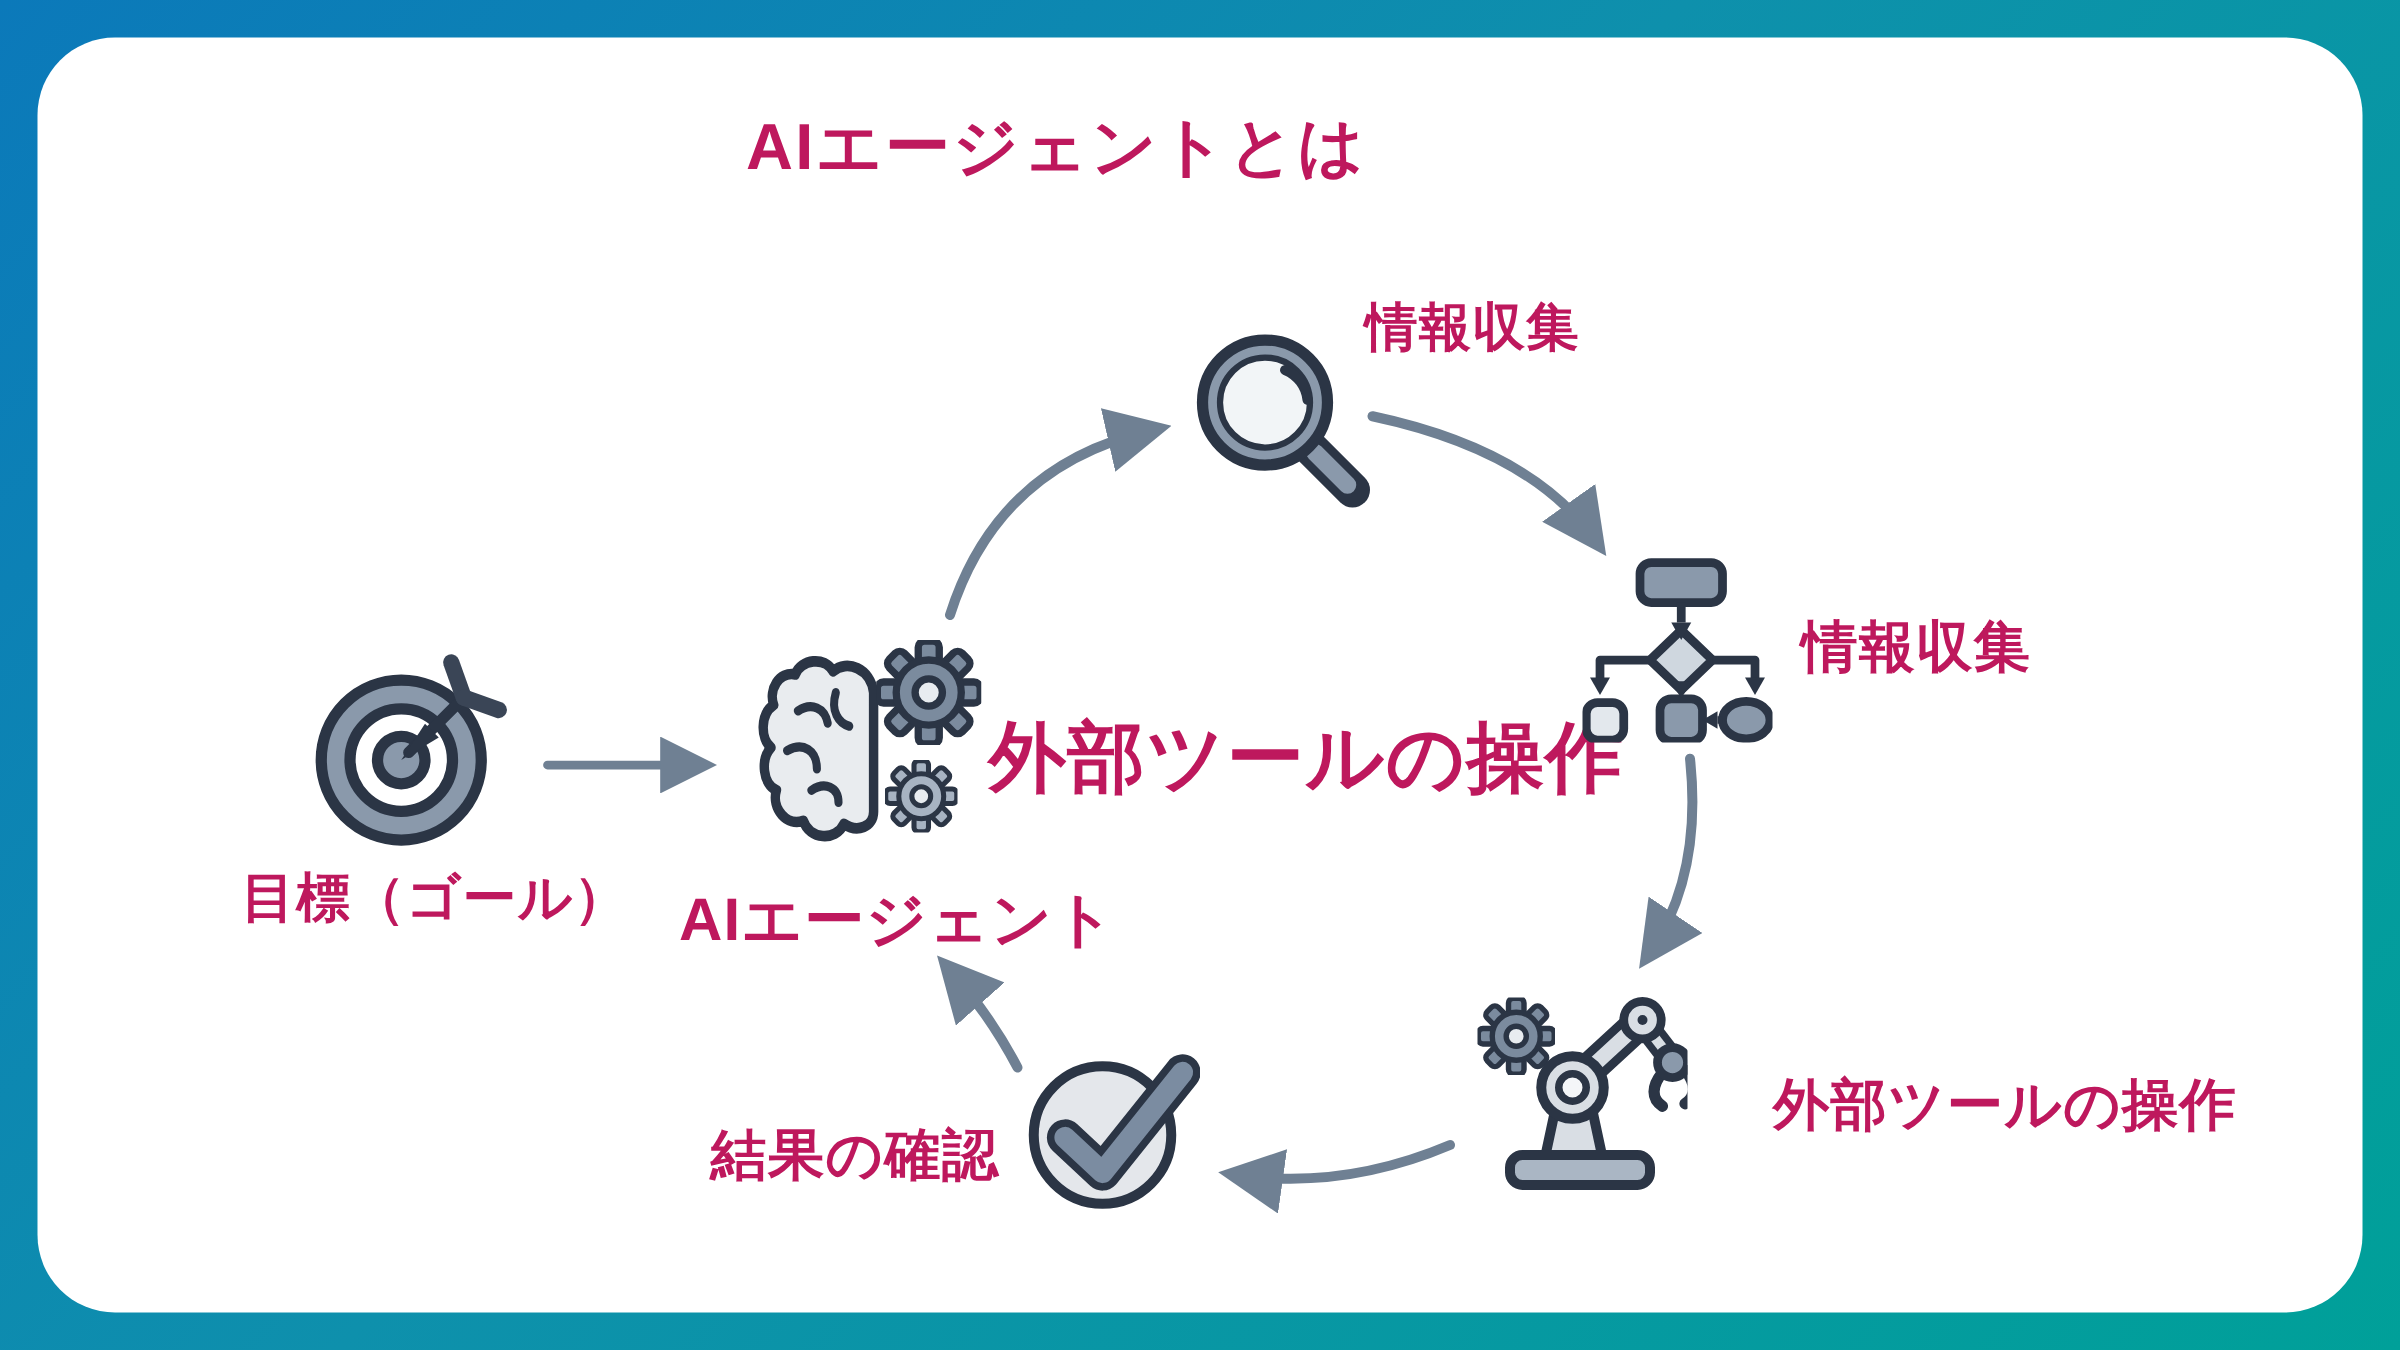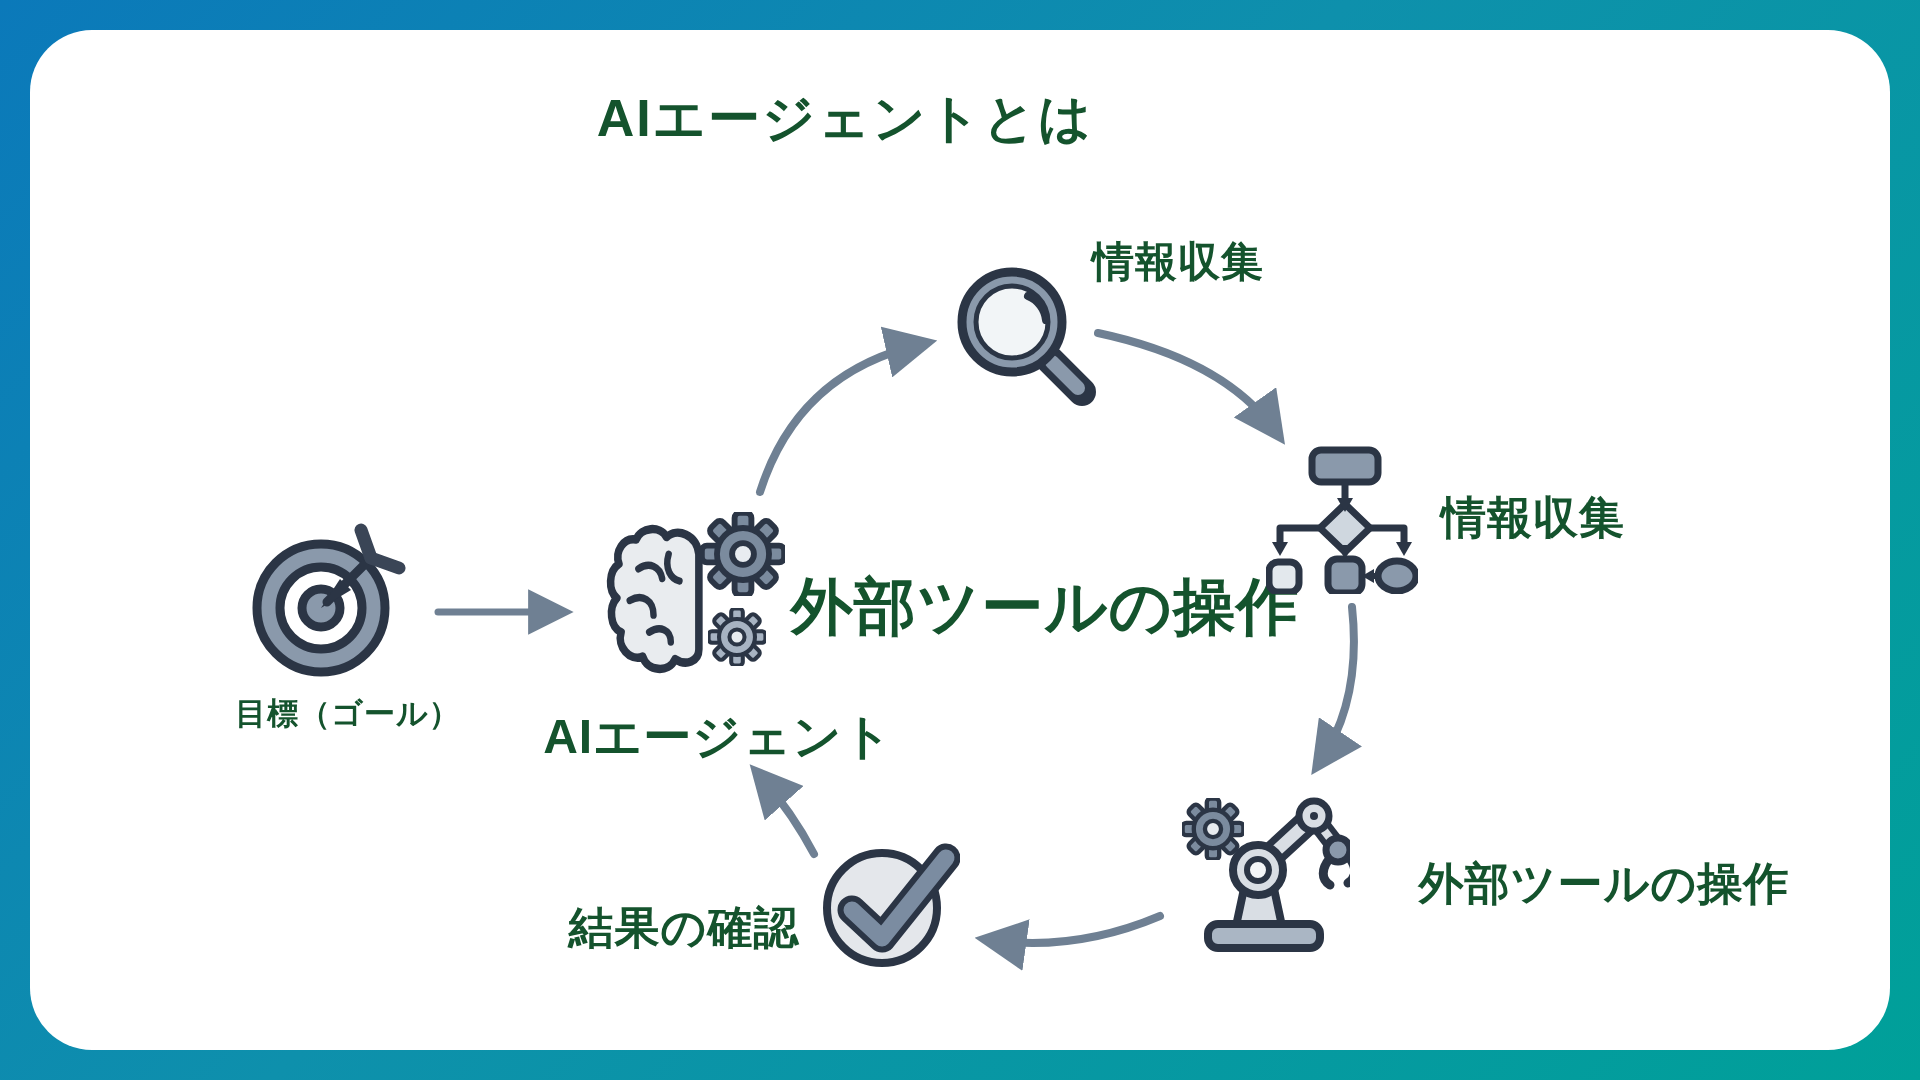--- a/index.html
+++ b/index.html
@@ -9,31 +9,31 @@
     font-family:"Liberation Sans","DejaVu Sans",sans-serif;
     color:#1e2433;
   }
   .stage{position:absolute;inset:0;}
   .card{
     position:absolute;left:30px;top:30px;width:1860px;height:1020px;
     background:#ffffff;border-radius:62px;
   }
   .lbl{
     position:absolute;transform:translateX(-50%);
-    font-weight:800;color:#14532d;white-space:nowrap;line-height:1;
+    font-weight:800;color:#be185d;white-space:nowrap;line-height:1;
     letter-spacing:1px;
   }
   .title{left:845px;top:92px;font-size:52px;letter-spacing:2px;}
-  .lbl-goal{left:348px;top:698px;font-size:31px;text-align:center;}
+  .lbl-goal{left:348px;top:698px;font-size:43px;text-align:center;}
   .lbl-agent{left:718px;top:713px;font-size:48px;text-align:right;}
   .lbl-center{left:1045px;top:576px;font-size:62px;}
   .lbl-gather{left:1178px;top:241px;font-size:42px;}
   .lbl-plan{left:1533px;top:495px;font-size:45px;}
   .lbl-tools{left:1604px;top:861px;font-size:45px;}
-  .lbl-check{left:684px;top:905px;font-size:45px;}
+  .lbl-check{left:684px;top:905px;font-size:45px;font-family:Liberation Mono, monospace;}
   .icon{position:absolute;}
   .icon svg{display:block;width:100%;height:100%;}
   .ic-target{left:243px;top:520px;width:165px;height:165px;}
   .ic-brain{left:600px;top:506px;width:195px;height:180px;}
   .ic-magnifier{left:950px;top:262px;width:160px;height:155px;}
   .ic-flowchart{left:1266px;top:446px;width:152px;height:148px;}
   .ic-robot{left:1178px;top:786px;width:172px;height:168px;}
   .ic-check{left:820px;top:838px;width:140px;height:132px;}
   .arrows{position:absolute;inset:0;pointer-events:none;}
   .hidden-defs{position:absolute;width:0;height:0;overflow:hidden;}

